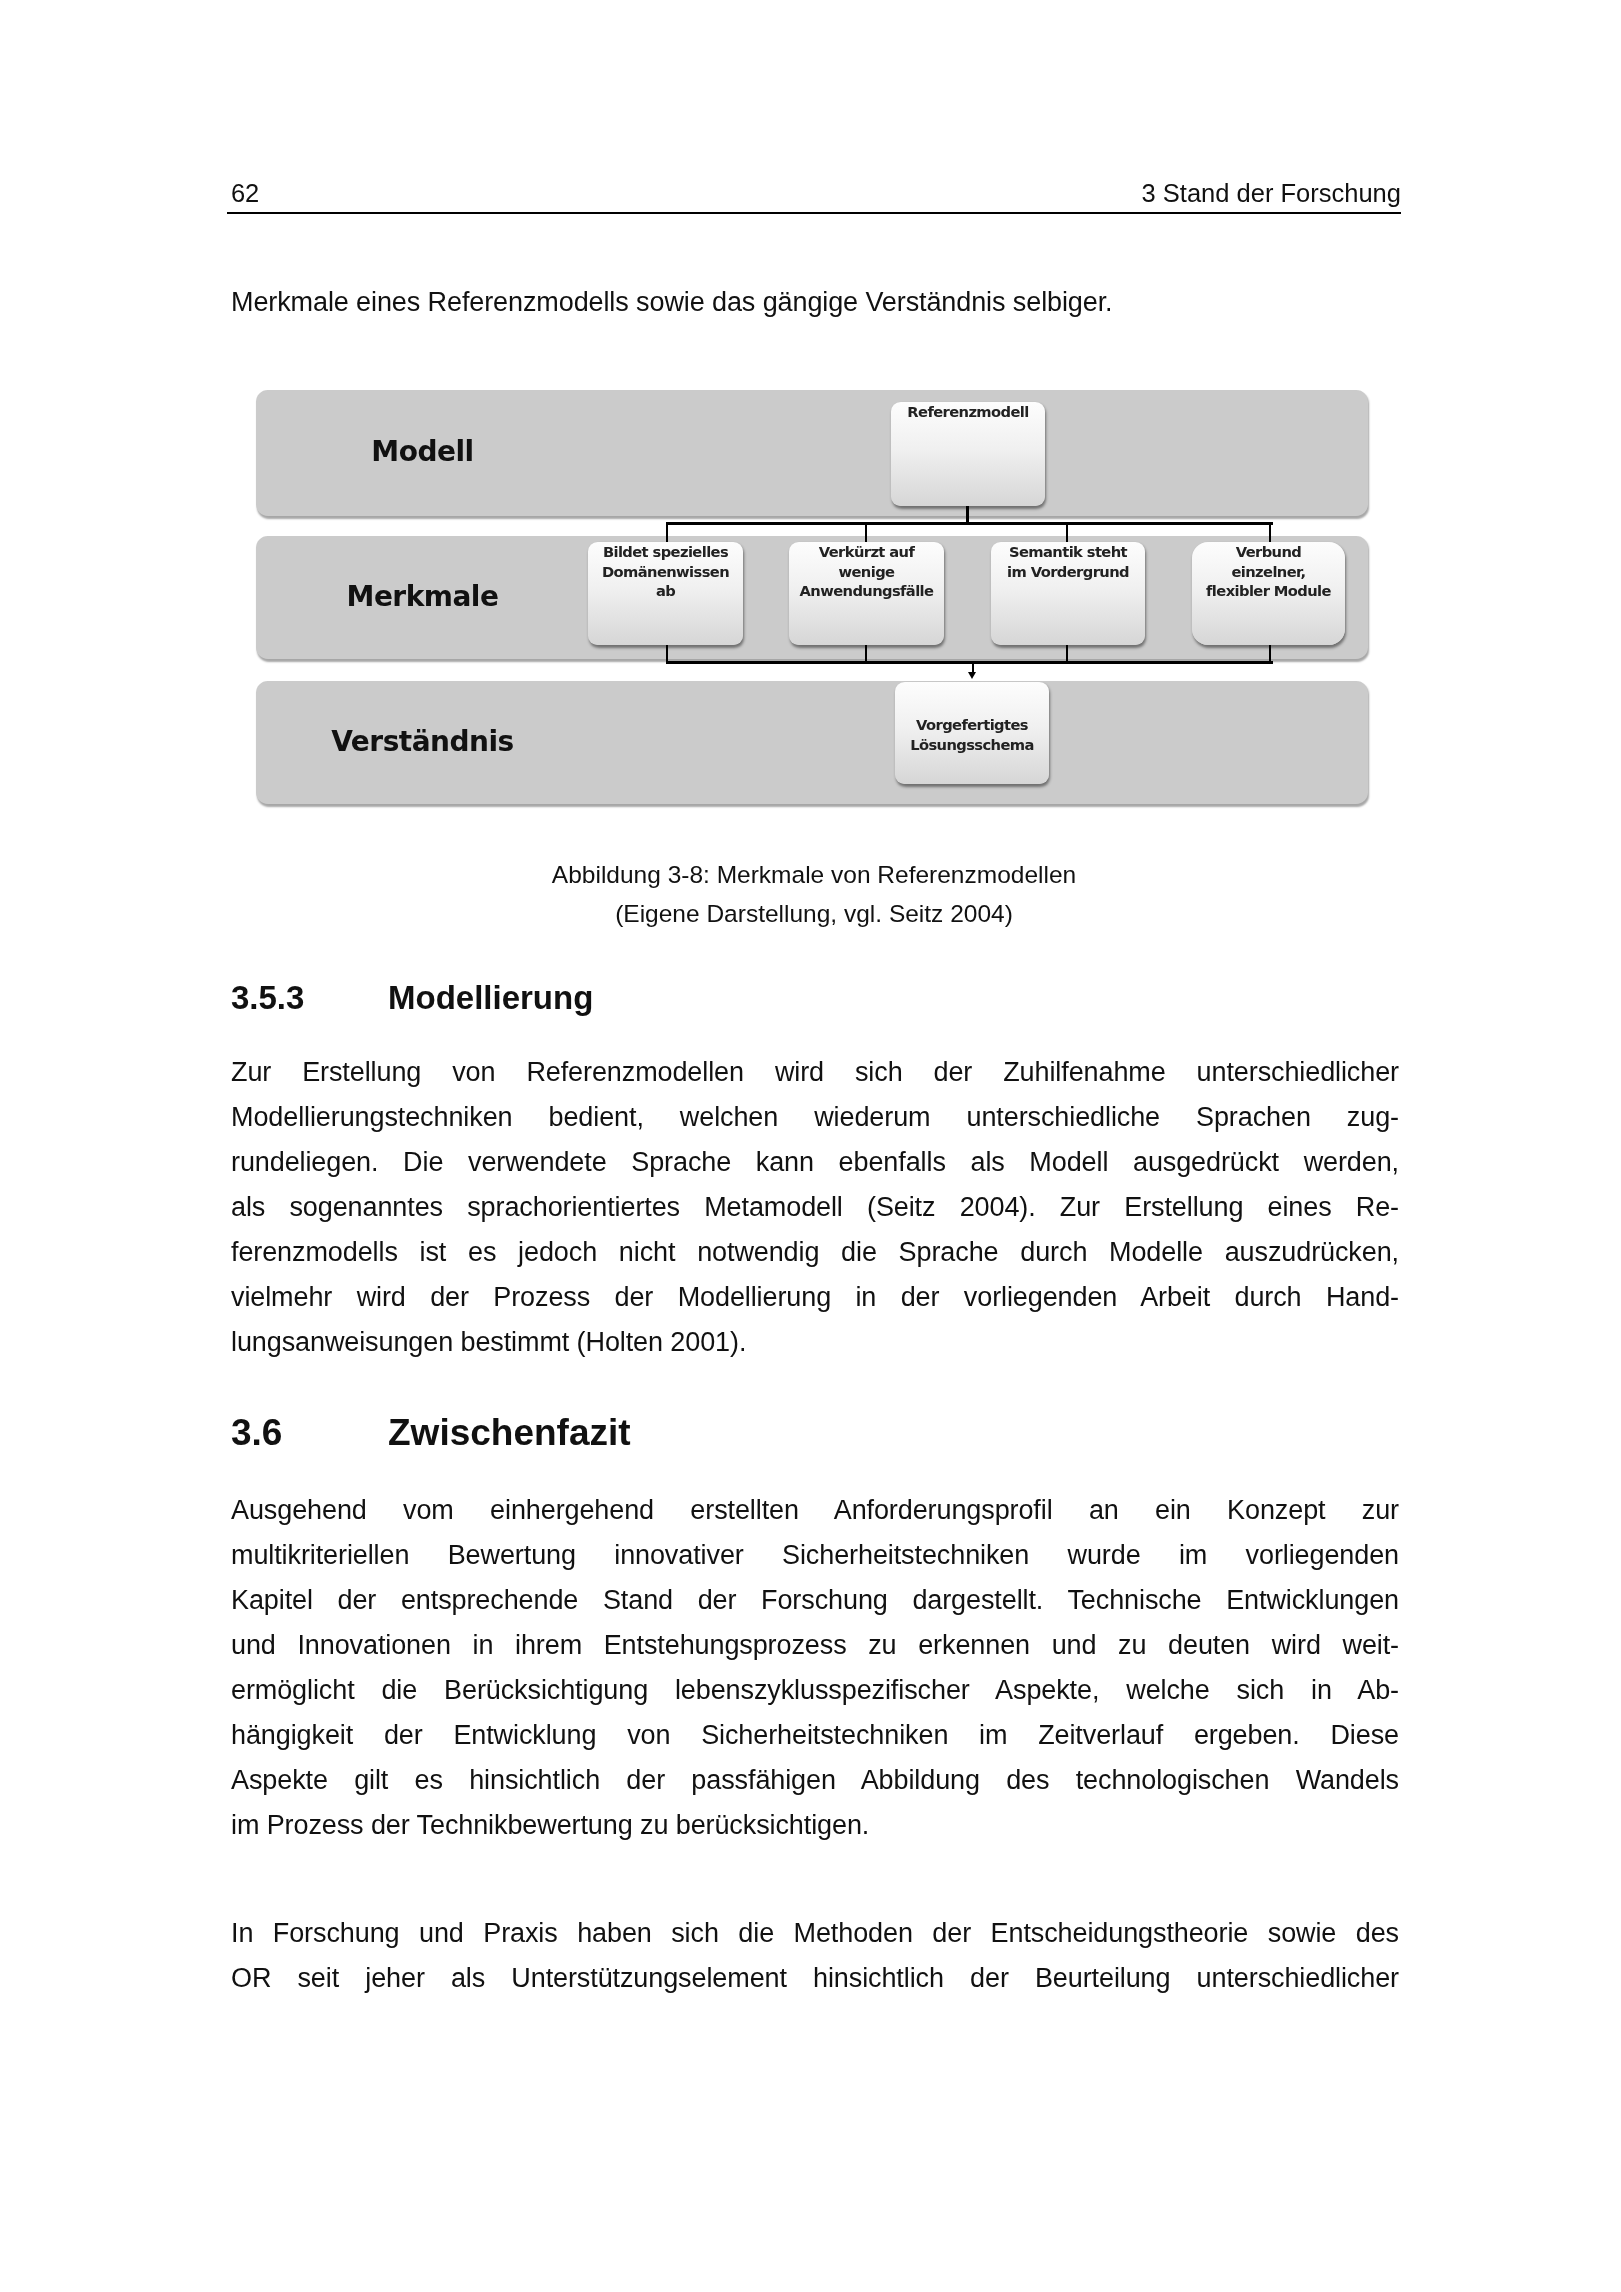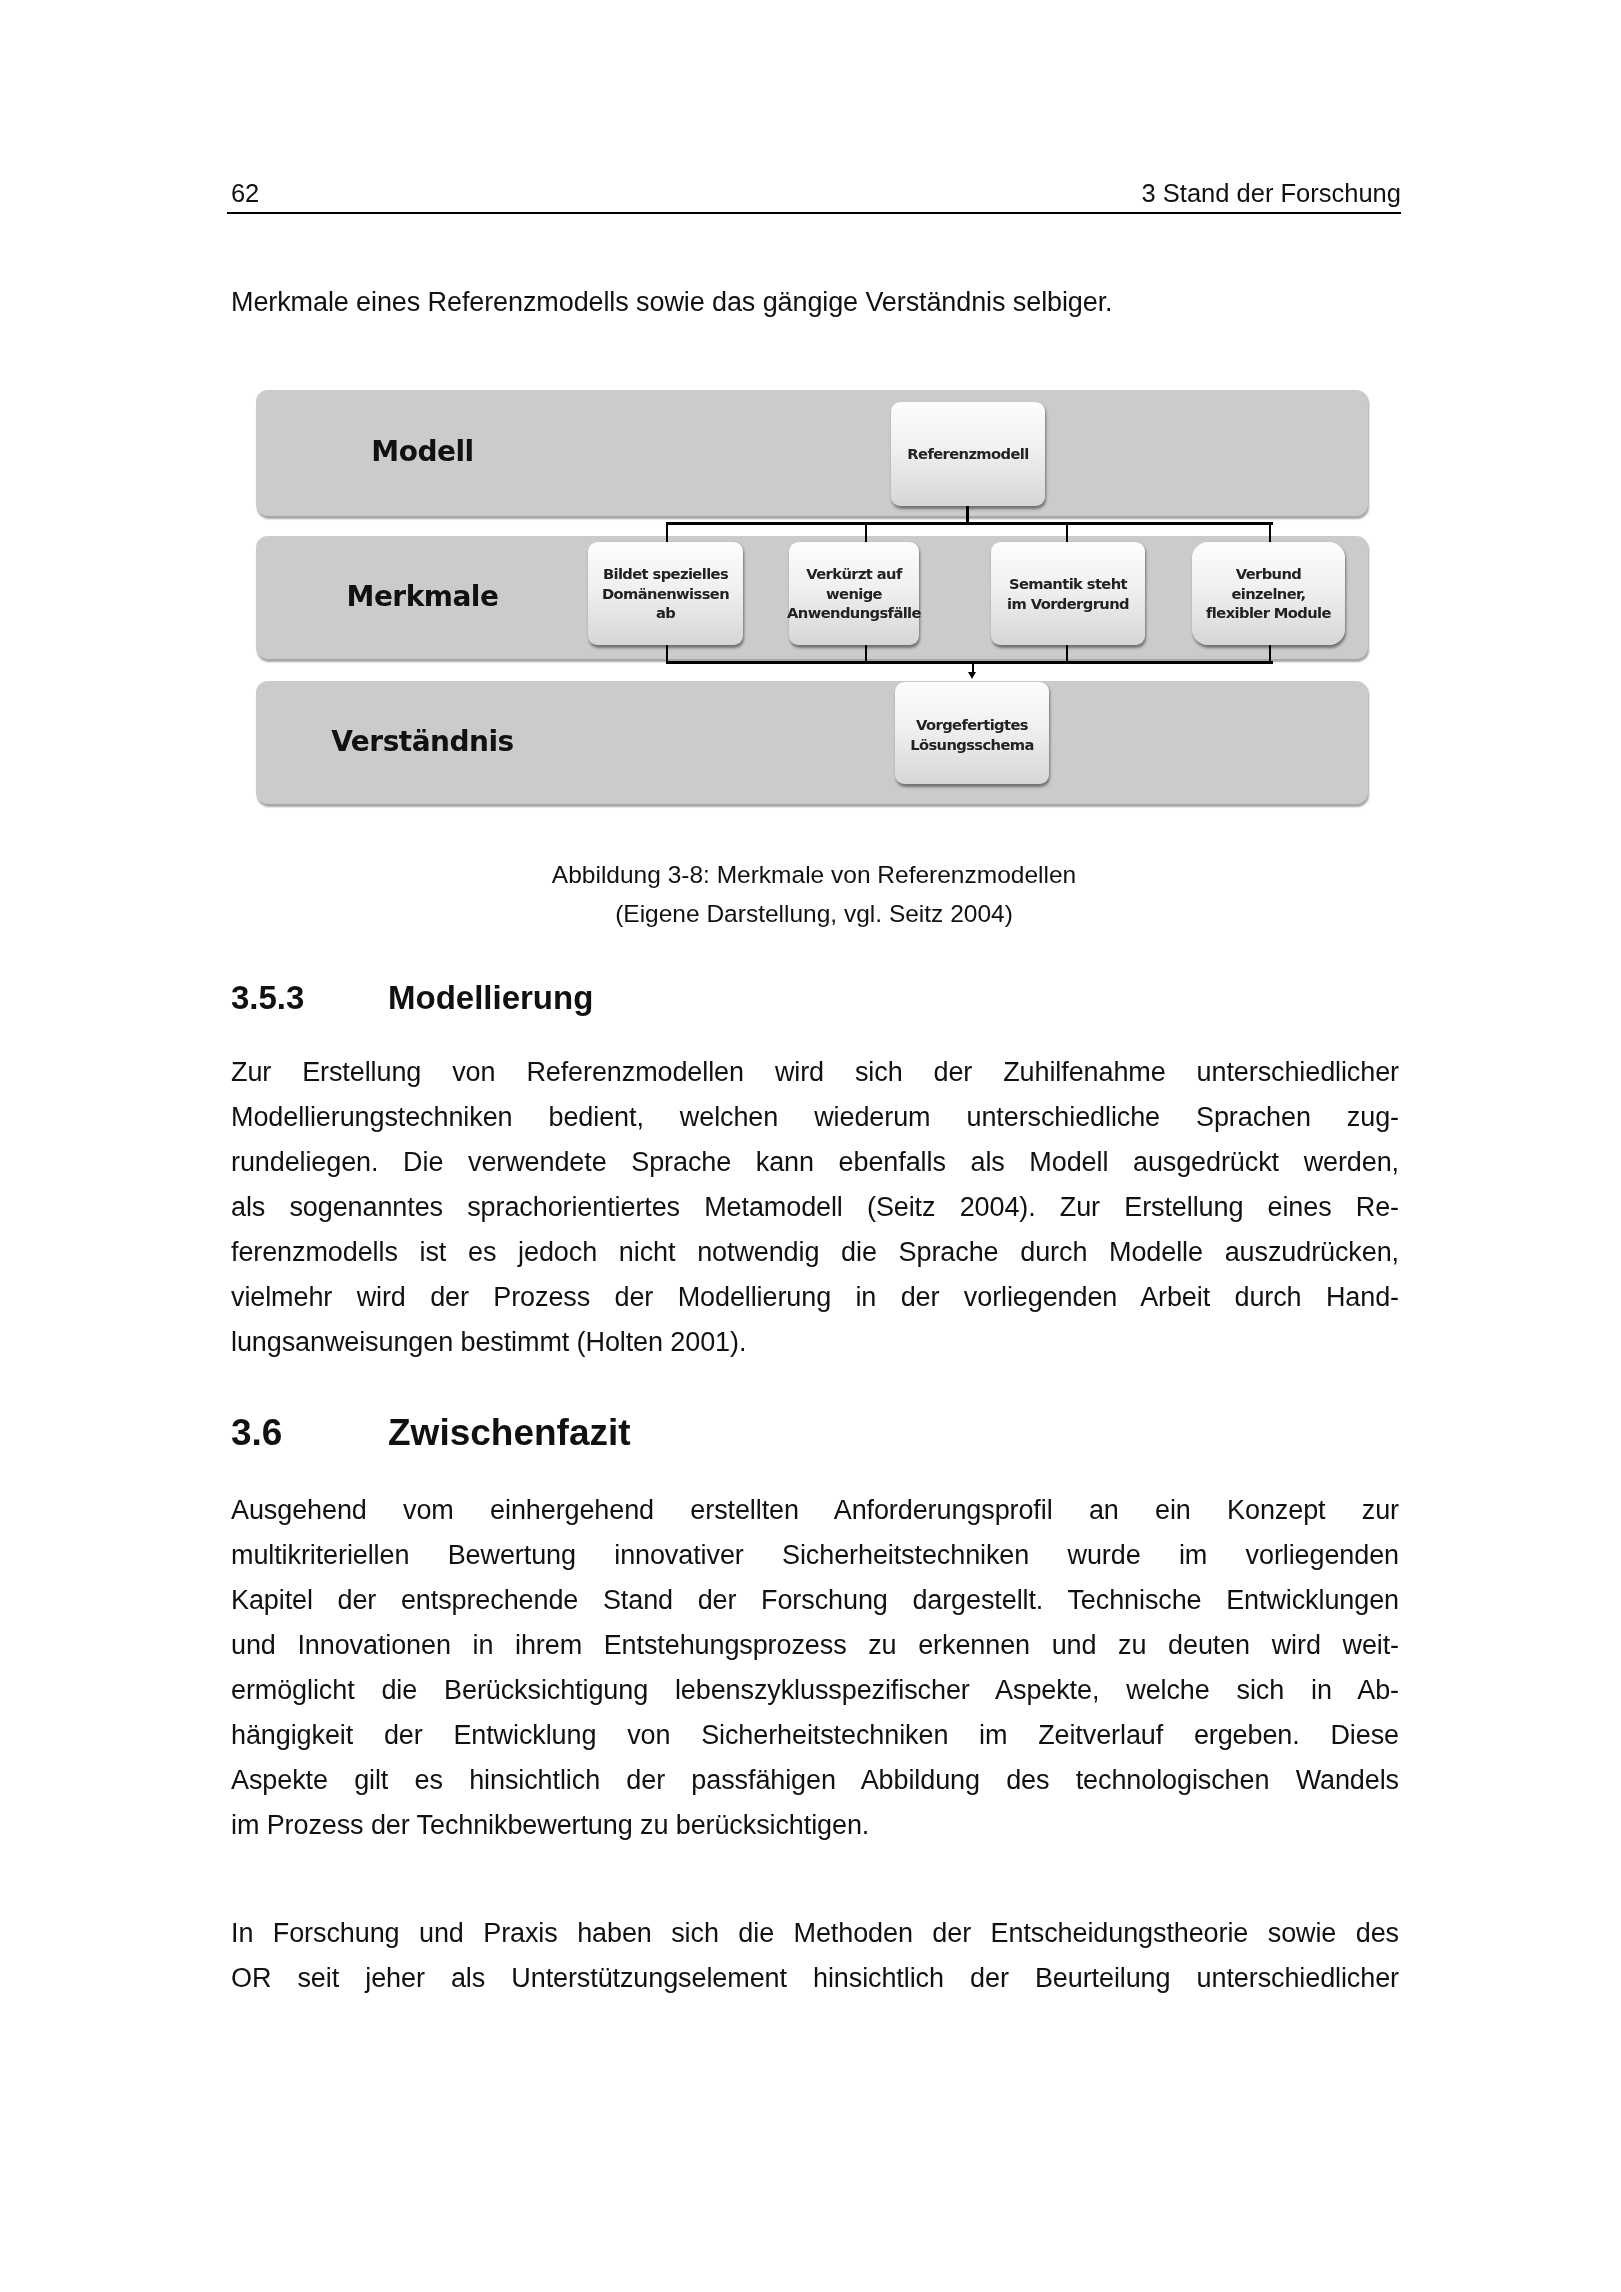--- a/index.html
+++ b/index.html
@@ -30,21 +30,21 @@
   
   .diagram { left: 0; top: 0; width: 1621px; height: 882px; pointer-events: none; }
   .band { position: absolute; left: 256px; width: 1112px; background: #cbcbcb;
           border-radius: 11.8px; box-shadow: 1px 2.9px 2px rgba(0,0,0,0.35); }
   .band-label { position: absolute; width: 333px; left: 256px; text-align: center;
                 font-family: "DejaVu Sans", sans-serif; font-weight: bold; font-size: 28px;
                 color: #111; letter-spacing: -0.5px; }
   .node { position: absolute; border-radius: 9.8px;
           background: linear-gradient(180deg, #fdfdfd 0%, #f0f0f0 45%, #d6d6d6 100%);
           box-shadow: 1px 2.9px 2.9px rgba(0,0,0,0.45);
-          display: flex; align-items: center; justify-content: center; text-align: center;
+          display: flex; align-items: flex-start; justify-content: center; text-align: center;
           font-family: "DejaVu Sans", sans-serif; font-weight: bold; font-size: 14.7px;
           line-height: 19.6px; color: #222; letter-spacing: -0.6px; }
   .node span { display: block; }
   .line { position: absolute; background: #000; }
 </style>
 </head>
 <body>
 
 <div class="abs running-head">
   <span class="pg">62</span>
@@ -87,21 +87,21 @@
     </div>
   </div>
 
   <div class="node" style="left:588px;top:542px;width:155px;height:103px;">
     <div>
       <span>Bildet spezielles</span>
       <span>Domänenwissen</span>
       <span>ab</span>
     </div>
   </div>
-  <div class="node" style="left:789px;top:542px;width:130px;height:103px;">
+  <div class="node" style="left:789px;top:542px;width:155px;height:103px;">
     <div>
       <span>Verkürzt auf</span>
       <span>wenige</span>
       <span>Anwendungsfälle</span>
     </div>
   </div>
   <div class="node" style="left:991px;top:542px;width:154px;height:103px;">
     <div>
       <span>Semantik steht</span>
       <span>im Vordergrund</span>

